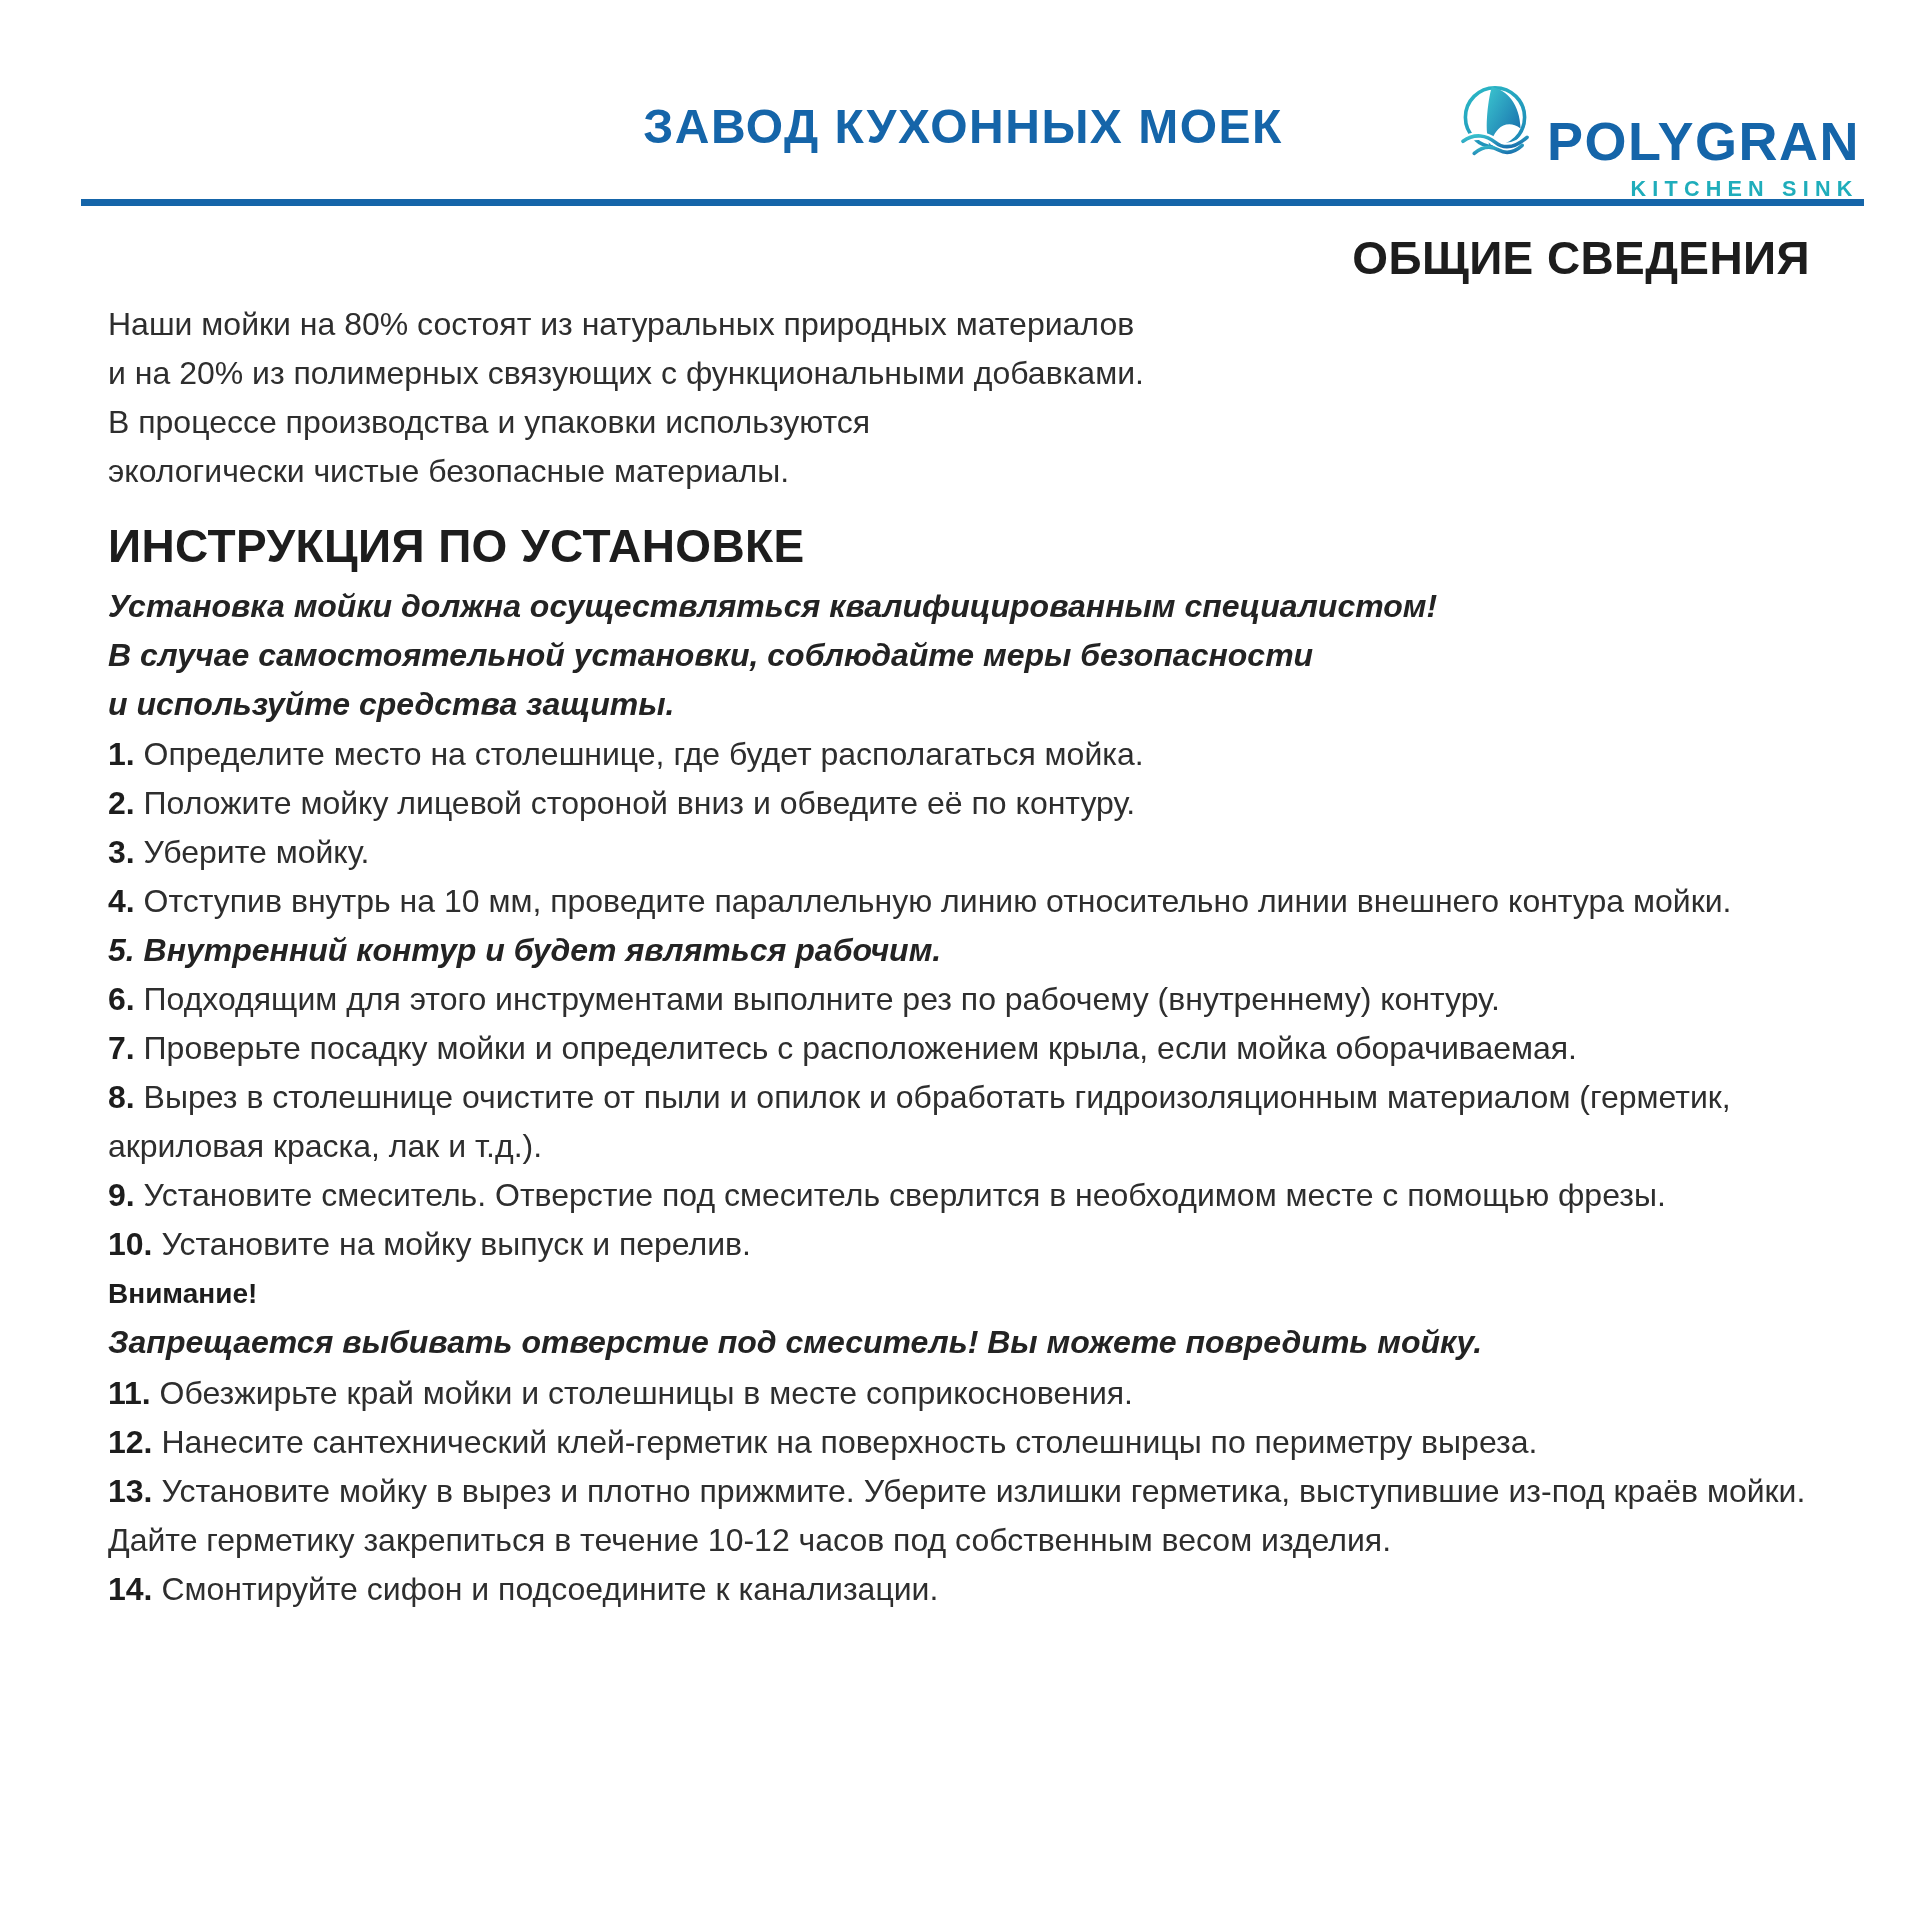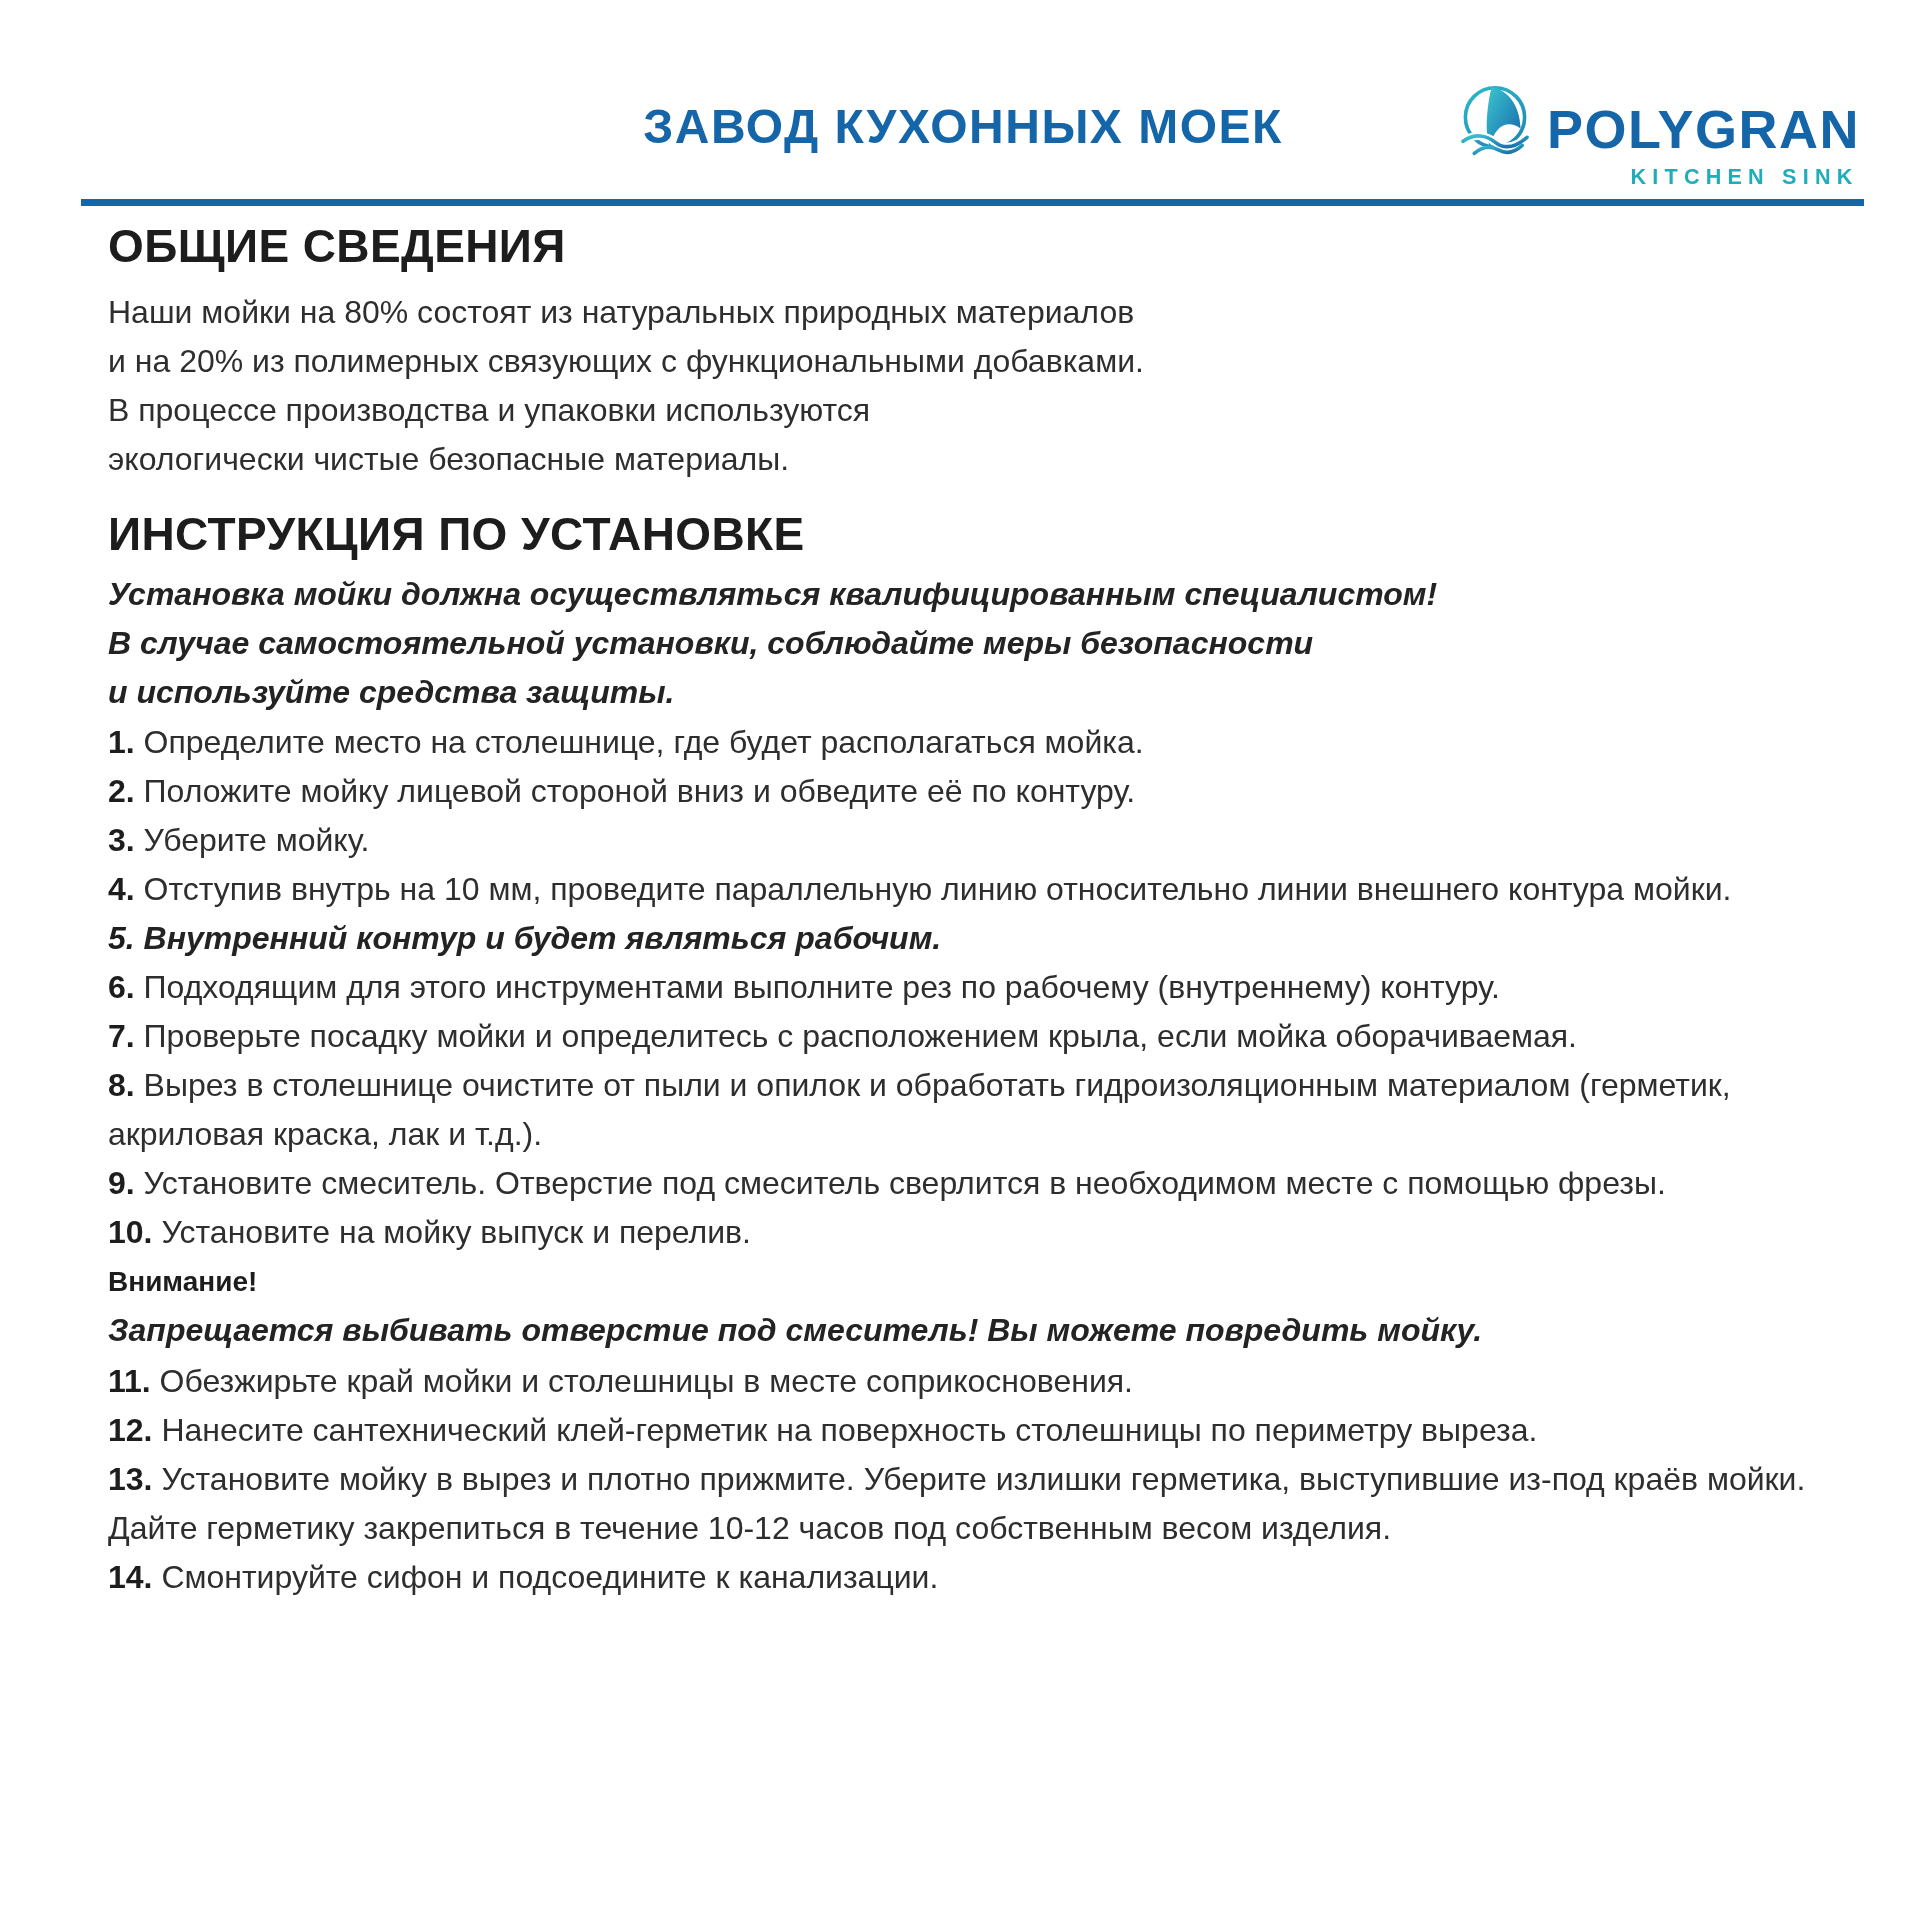--- a/index.html
+++ b/index.html
@@ -19,37 +19,37 @@
     color:#1565a9;
   }
   .logo{
     position:absolute;right:66px;top:74px;
     display:flex;align-items:flex-start;gap:12.3px;
   }
   .logo-icon{width:80px;height:91px;flex:0 0 auto;margin-top:4.6px;}
   .logo-text{display:flex;flex-direction:column;align-items:flex-end;}
   .logo-brand{
     font-size:54px;font-weight:bold;line-height:1;letter-spacing:1.5px;
-    color:#1565a9;margin-top:28px;
+    color:#1565a9;margin-top:40px;
   }
   .logo-tagline{
     font-size:21.6px;font-weight:bold;letter-spacing:6.2px;
     color:#1fadbb;margin-top:7.7px;margin-right:1.5px;
   }
   .header-rule{
     height:7px;background:#1565a9;margin:0 62px 0 81px;
   }
 
   
   .content{padding:0 116px 0 108px;}
   .section-heading{
     font-size:46px;font-weight:bold;color:#1d1d1d;
     line-height:49px;letter-spacing:0.4px;
   }
-  .h-general{margin-top:16px;}
+  .h-general{margin-top:28px;text-align:right;}
   .h-install{margin-top:26px;}
   .para{margin-top:17px;}
   .para .line{font-size:32px;line-height:49px;color:#2e2e2e;}
   .warn{margin-top:10.8px;}
   .warn .line{
     font-size:32px;line-height:49px;font-weight:bold;font-style:italic;color:#232323;
   }
   .steps{margin-top:1.5px;}
   .step{font-size:32px;line-height:49px;color:#2e2e2e;}
   .step .num{font-weight:bold;color:#1d1d1d;}

